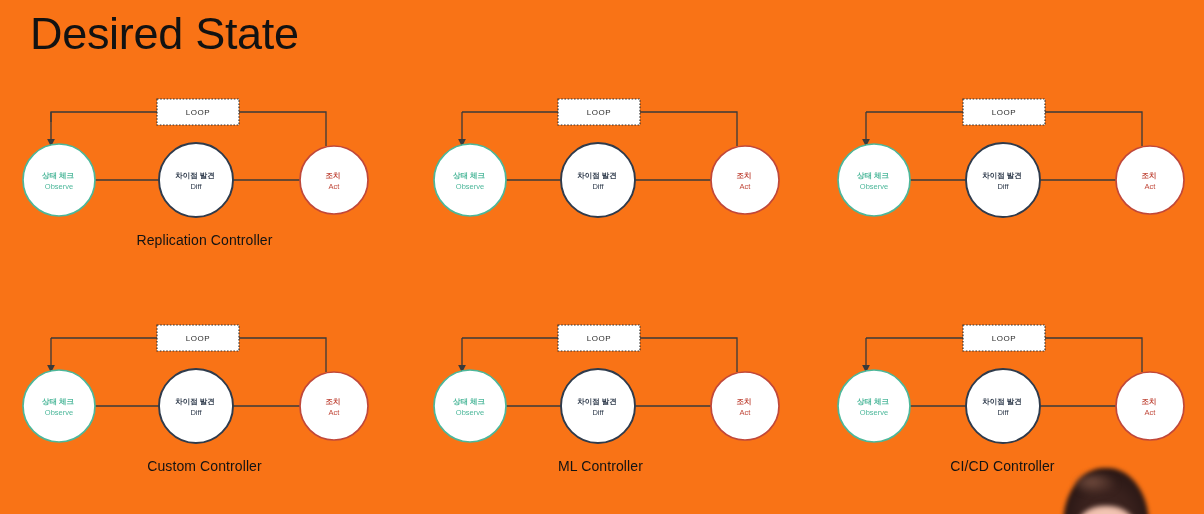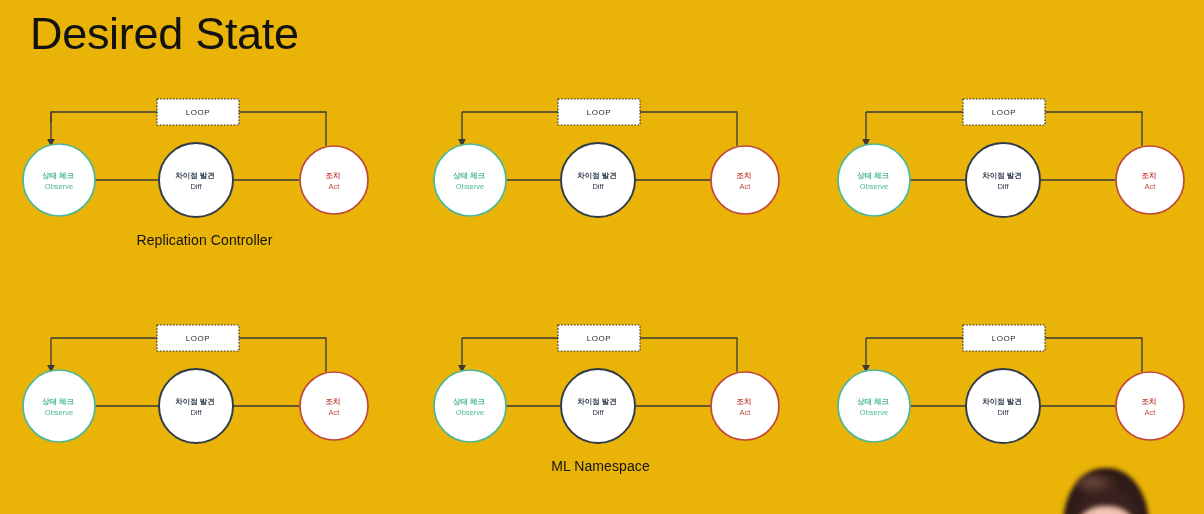--- a/index.html
+++ b/index.html
@@ -12,21 +12,21 @@
     height: 514px;
     position: relative;
     overflow: hidden;
     font-family: "Liberation Sans", sans-serif;
     color: #1b1b1b;
   }
 
   #slide {
     position: absolute;
     inset: 0;
-    background: #eab308;
+    background: #f97316;
   }
 
   #slide-title {
     position: absolute;
     left: 30px;
     top: 7px;
     font-size: 45px;
     font-weight: 400;
     letter-spacing: -0.3px;
     color: #121212;
@@ -300,20 +300,21 @@
             <tspan x="192" dy="11">Diff</tspan>
           </text>
 
           <circle cx="330" cy="88" r="34" fill="#ffffff" stroke="#c0483a" stroke-width="1.7"></circle>
           <text class="node-label" x="330" y="86" fill="#c0483a">
             <tspan class="ko" x="330" dy="0">조치</tspan>
             <tspan x="330" dy="11">Act</tspan>
           </text>
         </svg>
       </div>
+      <div class="caption">Custom Controller</div>
     </div>
 
     <div class="cell r1 c1">
       <div class="diagram">
         <svg viewBox="0 0 401 160" xmlns="http://www.w3.org/2000/svg">
           <defs>
             <marker id="ah-r1c1" viewBox="0 0 10 10" refX="9" refY="5" markerWidth="6" markerHeight="6" orient="auto-start-reverse">
               <path d="M0 0 L10 5 L0 10 z" fill="#3a3a3a"></path>
             </marker>
           </defs>
@@ -339,21 +340,21 @@
             <tspan x="198" dy="11">Diff</tspan>
           </text>
 
           <circle cx="345" cy="88" r="34" fill="#ffffff" stroke="#c0483a" stroke-width="1.7"></circle>
           <text class="node-label" x="345" y="86" fill="#c0483a">
             <tspan class="ko" x="345" dy="0">조치</tspan>
             <tspan x="345" dy="11">Act</tspan>
           </text>
         </svg>
       </div>
-      <div class="caption">ML Namespace</div>
+      <div class="caption">ML Controller</div>
     </div>
 
     <div class="cell r1 c2">
       <div class="diagram">
         <svg viewBox="0 0 401 160" xmlns="http://www.w3.org/2000/svg">
           <defs>
             <marker id="ah-r1c2" viewBox="0 0 10 10" refX="9" refY="5" markerWidth="6" markerHeight="6" orient="auto-start-reverse">
               <path d="M0 0 L10 5 L0 10 z" fill="#3a3a3a"></path>
             </marker>
           </defs>
@@ -379,20 +380,21 @@
             <tspan x="201" dy="11">Diff</tspan>
           </text>
 
           <circle cx="348" cy="88" r="34" fill="#ffffff" stroke="#c0483a" stroke-width="1.7"></circle>
           <text class="node-label" x="348" y="86" fill="#c0483a">
             <tspan class="ko" x="348" dy="0">조치</tspan>
             <tspan x="348" dy="11">Act</tspan>
           </text>
         </svg>
       </div>
+      <div class="caption">CI/CD Controller</div>
     </div>
 
   </div>
 
   <div id="webcam-overlay">
     <div id="webcam-head"></div>
     <div id="webcam-hair-hilite"></div>
     <div id="webcam-face"></div>
   </div>
 

